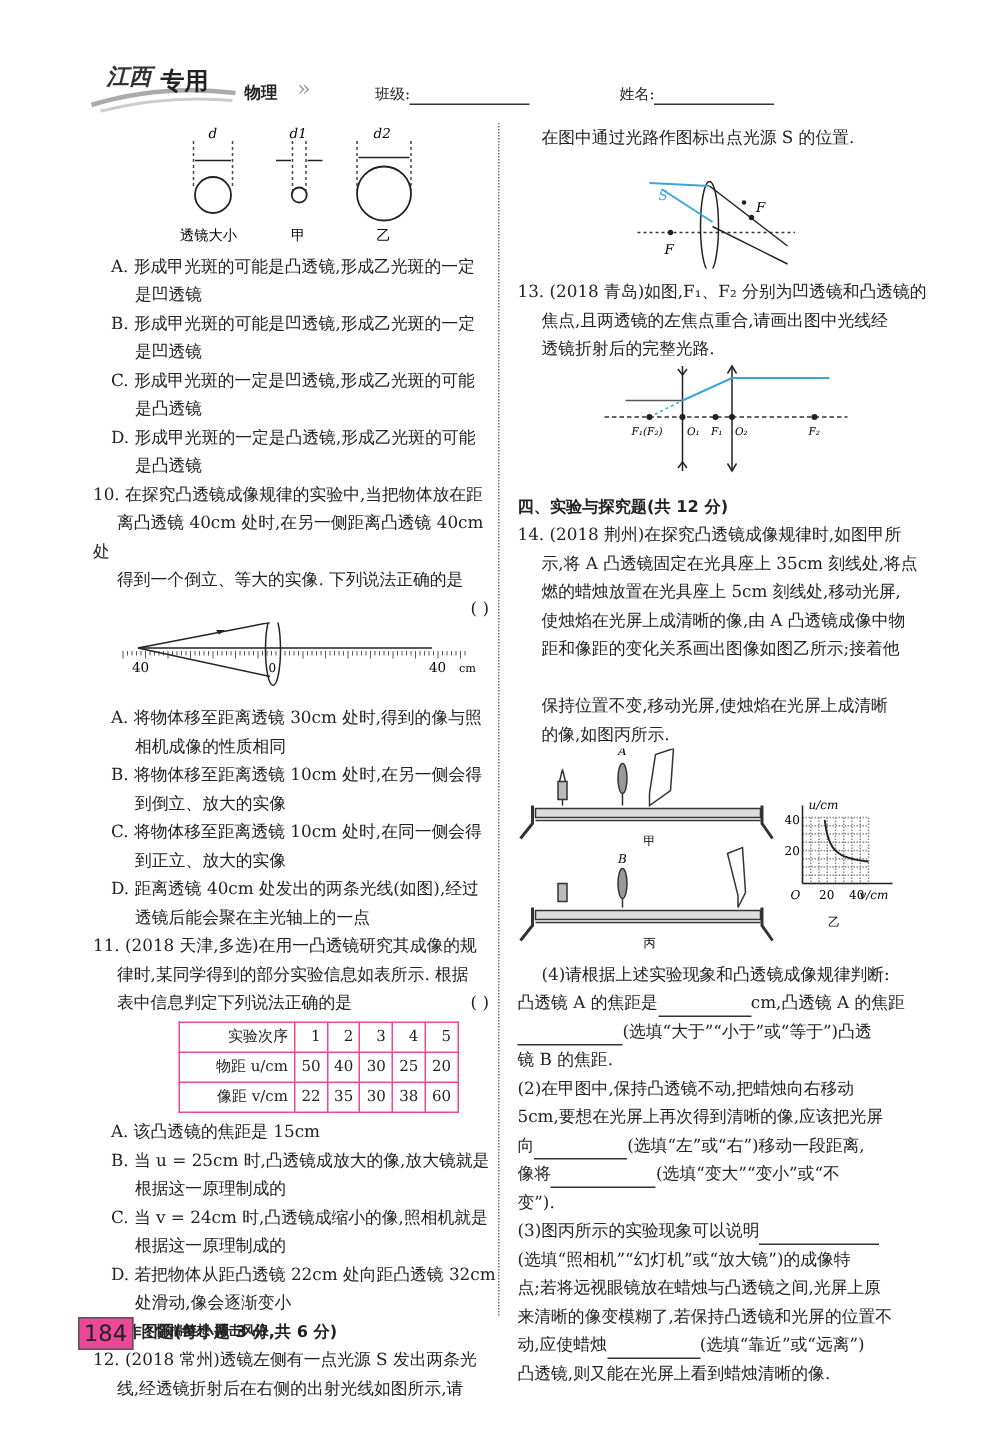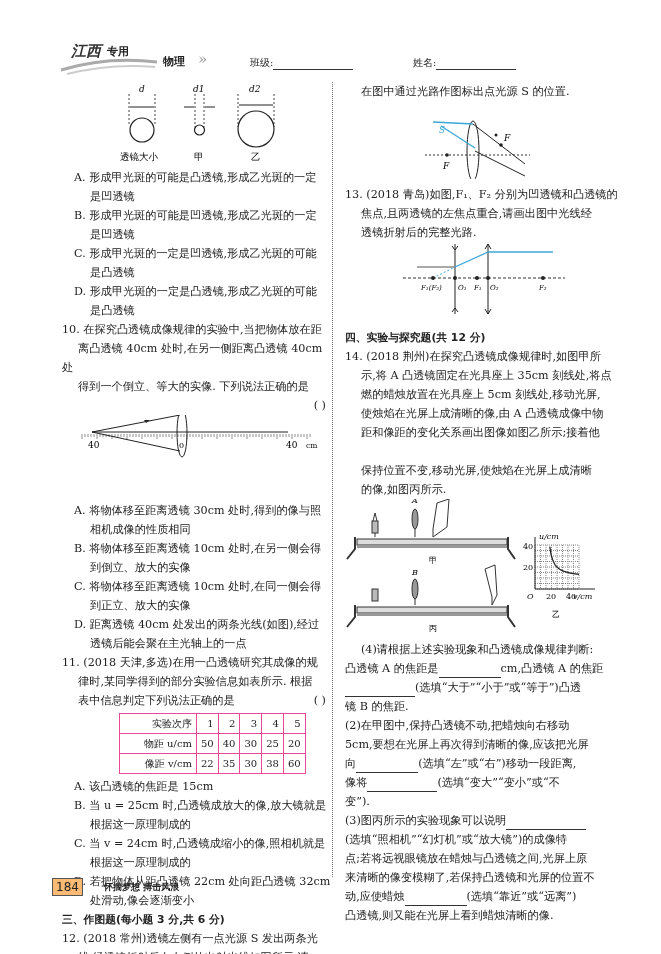--- a/index.html
+++ b/index.html
@@ -2,36 +2,36 @@
 <html><head>
 <meta charset="utf-8">
 <style>
   html, body { margin:0; padding:0; background:#fff; }
   body { width:661px; height:954px; position:relative; overflow:hidden;
          font-family:"DejaVu Serif", serif; color:#222; font-size:11.2px; }
   .abs { position:absolute; }
   .header { position:absolute; left:45px; top:28px; width:580px; height:50px; }
   .logo { position:absolute; left:12px; top:8px; }
   .logo-text { font-family:"DejaVu Sans", sans-serif; font-weight:bold; font-size:15px; color:#333; font-style:italic; }
-  .logo-zy { font-family:"DejaVu Sans", sans-serif; font-weight:bold; font-size:11px; color:#222; }
+  .logo-zy { font-family:"DejaVu Sans", sans-serif; font-weight:bold; font-size:16px; color:#222; }
   .subject { position:absolute; left:118px; top:26px; font-size:11px; font-weight:bold; }
   .chev { position:absolute; left:153px; top:22px; font-size:15px; color:#999; }
   .field { position:absolute; top:28px; font-size:10px; }
   .field .line { display:inline-block; border-bottom:1px solid #333; vertical-align:bottom; height:10px; }
   .divider { position:absolute; left:332px; top:82px; height:795px; border-left:1px dotted #777; }
   .col { position:absolute; line-height:19px; }
   .p { margin:0; }
   .indent { padding-left:16px; }
   .sec { font-weight:bold; font-family:"DejaVu Sans", sans-serif; font-size:10.8px; }
   .paren { display:flex; justify-content:flex-end; padding-right:6px; }
   .blank { display:inline-block; border-bottom:1px solid #333; height:12px; vertical-align:bottom; }
   table.t { border-collapse:collapse; margin:3px 0 3px 57px; font-size:10px; }
   table.t td { border:1px solid #ec4899; text-align:right; height:19px; padding:0 4px; }
   .footer { position:absolute; left:52px; top:878px; }
-  .pagenum { display:inline-block; border:1px solid #555; padding:1px 3px; font-family:"DejaVu Sans", sans-serif; font-size:12px; background:#fdba74; }
+  .pagenum { display:inline-block; border:1px solid #555; padding:1px 3px; font-family:"DejaVu Sans", sans-serif; font-size:15px; background:#ec4899; }
   .slogan { position:absolute; left:52px; top:3px; font-size:9px; font-weight:bold; white-space:nowrap; }
   svg text { font-family:"DejaVu Serif", serif; }
 </style>
 </head>
 <body>
 
 <div class="header">
   <div class="logo">
     <svg width="105" height="42">
       <path d="M4 34 Q50 20 100 26" stroke="#aaa" stroke-width="3" fill="none"></path>
@@ -169,21 +169,21 @@
       <line x1="30" y1="17" x2="226" y2="17" stroke="#222"></line>
       <line x1="30" y1="17" x2="118" y2="0" stroke="#222"></line>
       <line x1="30" y1="17" x2="118" y2="36" stroke="#222"></line>
       <polygon points="88,5 82,5 84,8" fill="#222"></polygon>
       <ellipse cx="120" cy="18" rx="5" ry="24" fill="none" stroke="#222"></ellipse>
       <text x="26" y="33" font-size="9">40</text>
       <text x="224" y="33" font-size="9">40</text>
       <text x="244" y="33" font-size="7.5">cm</text>
       <text x="117" y="33" font-size="8">0</text>
     </svg>
-    <div style="margin-left:12px;margin-top:32px;">
+    <div style="margin-left:12px;">
       <p class="p"><span>A. 将物体移至距离透镜 30cm 处时,得到的像与照</span><br><span class="indent">相机成像的性质相同</span></p>
       <p class="p"><span>B. 将物体移至距离透镜 10cm 处时,在另一侧会得</span><br><span class="indent">到倒立、放大的实像</span></p>
       <p class="p"><span>C. 将物体移至距离透镜 10cm 处时,在同一侧会得</span><br><span class="indent">到正立、放大的实像</span></p>
       <p class="p"><span>D. 距离透镜 40cm 处发出的两条光线(如图),经过</span><br><span class="indent">透镜后能会聚在主光轴上的一点</span></p>
     </div>
   </div>
 
   <div>
     <p class="p"><span>11. (2018 天津,多选)在用一凸透镜研究其成像的规</span><br><span class="indent">律时,某同学得到的部分实验信息如表所示. 根据</span><br><span class="indent">表中信息判定下列说法正确的是</span></p>
     <div class="paren" style="margin-top:-19px;">(     )</div>

